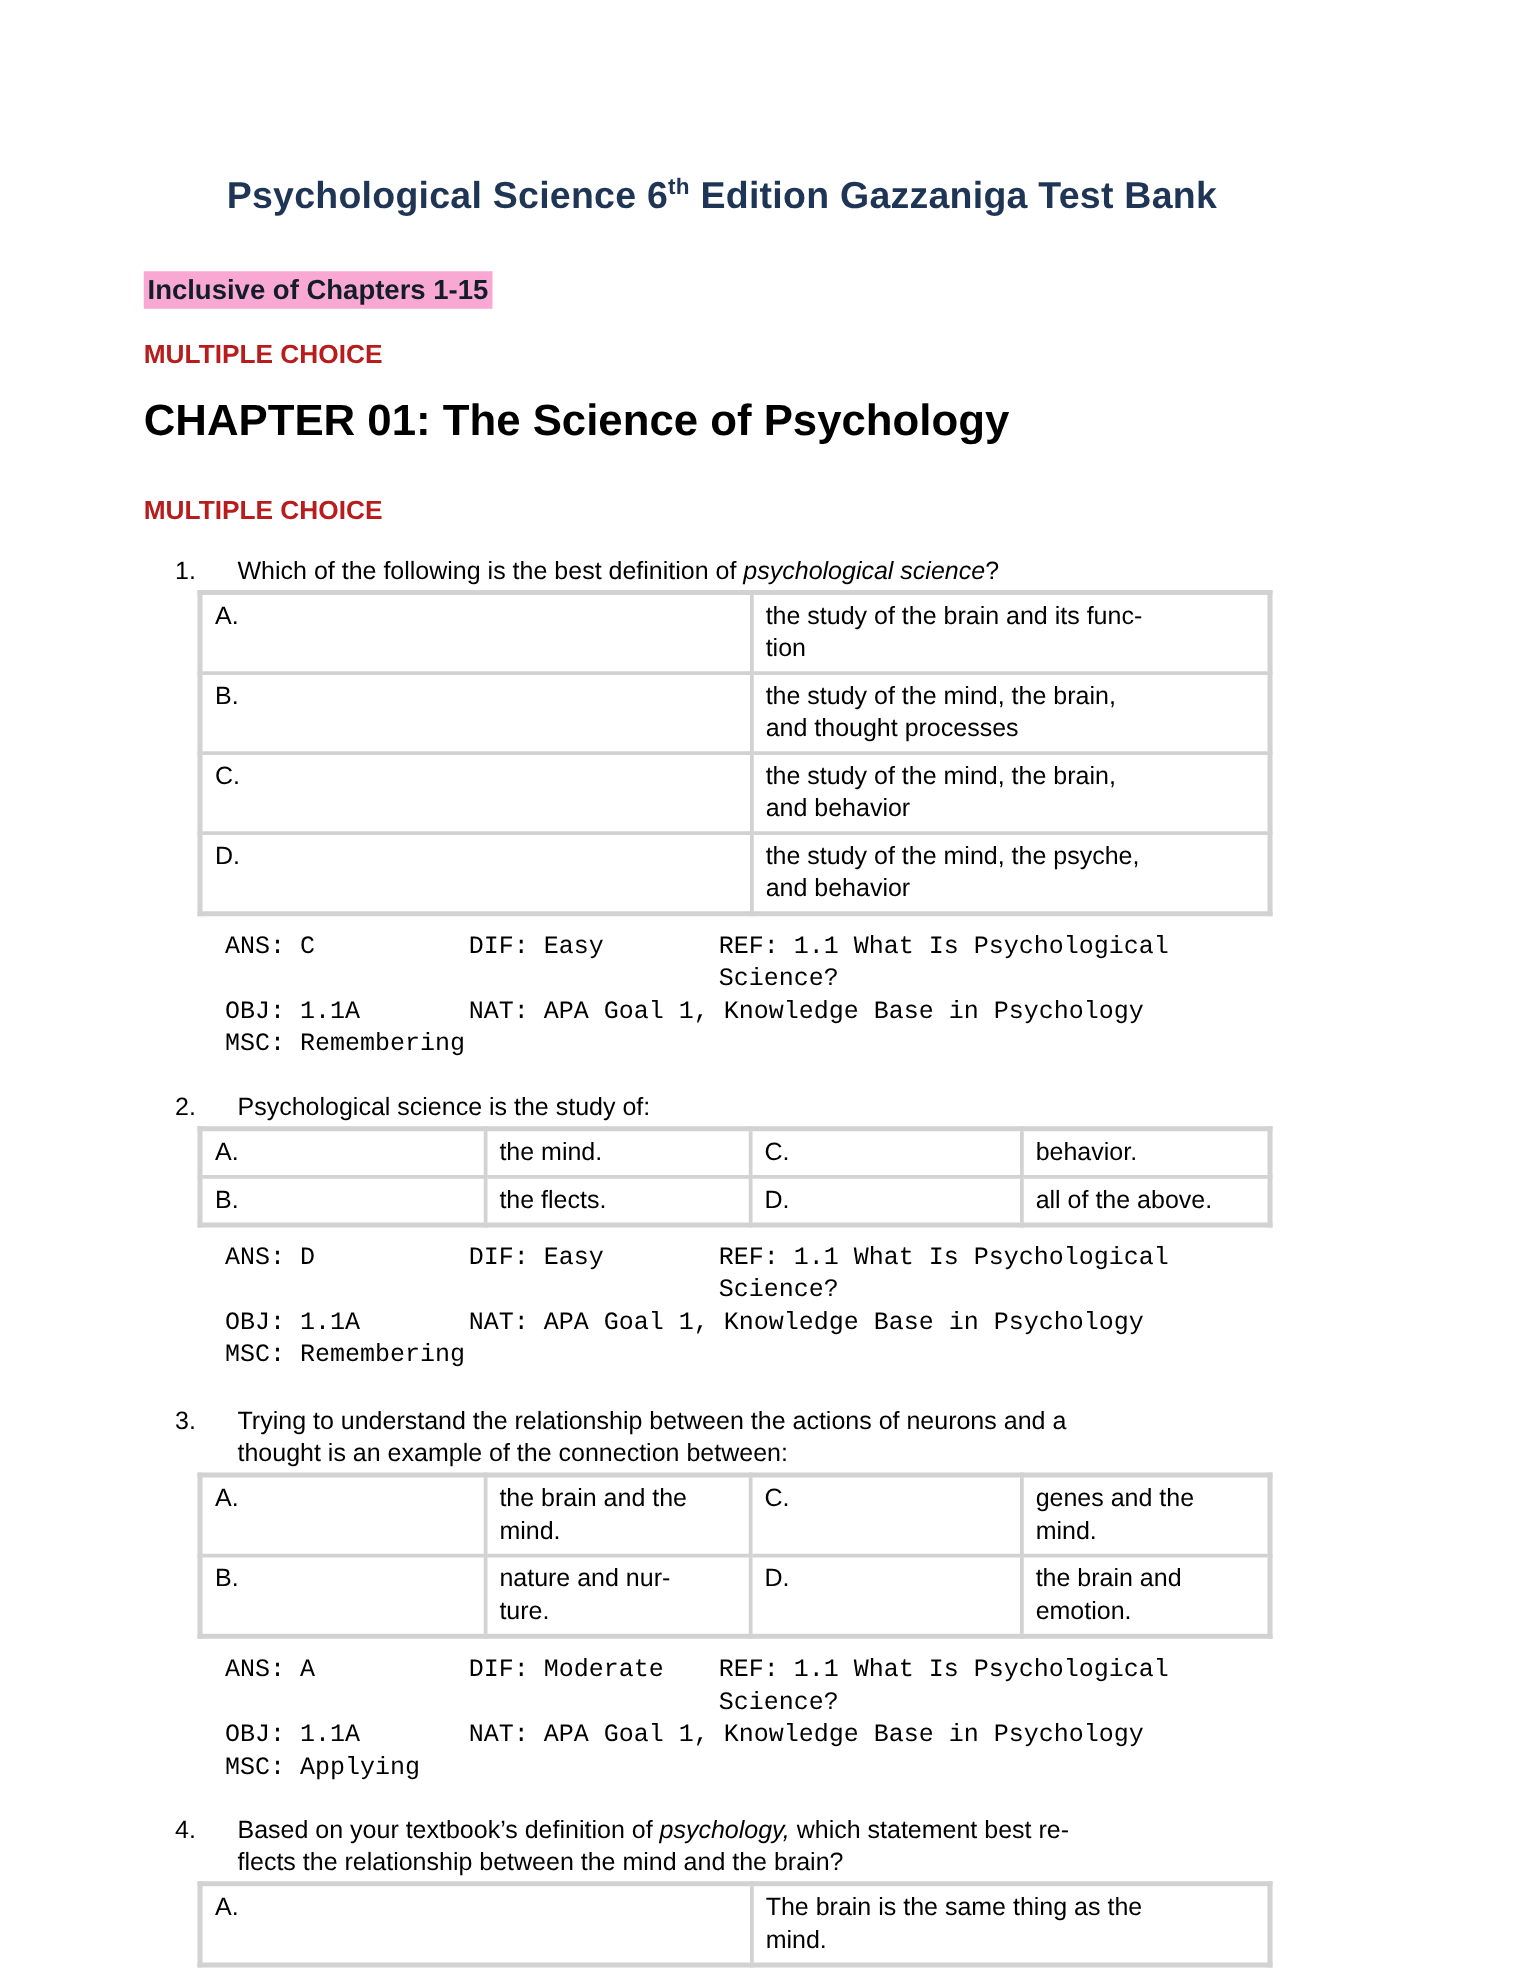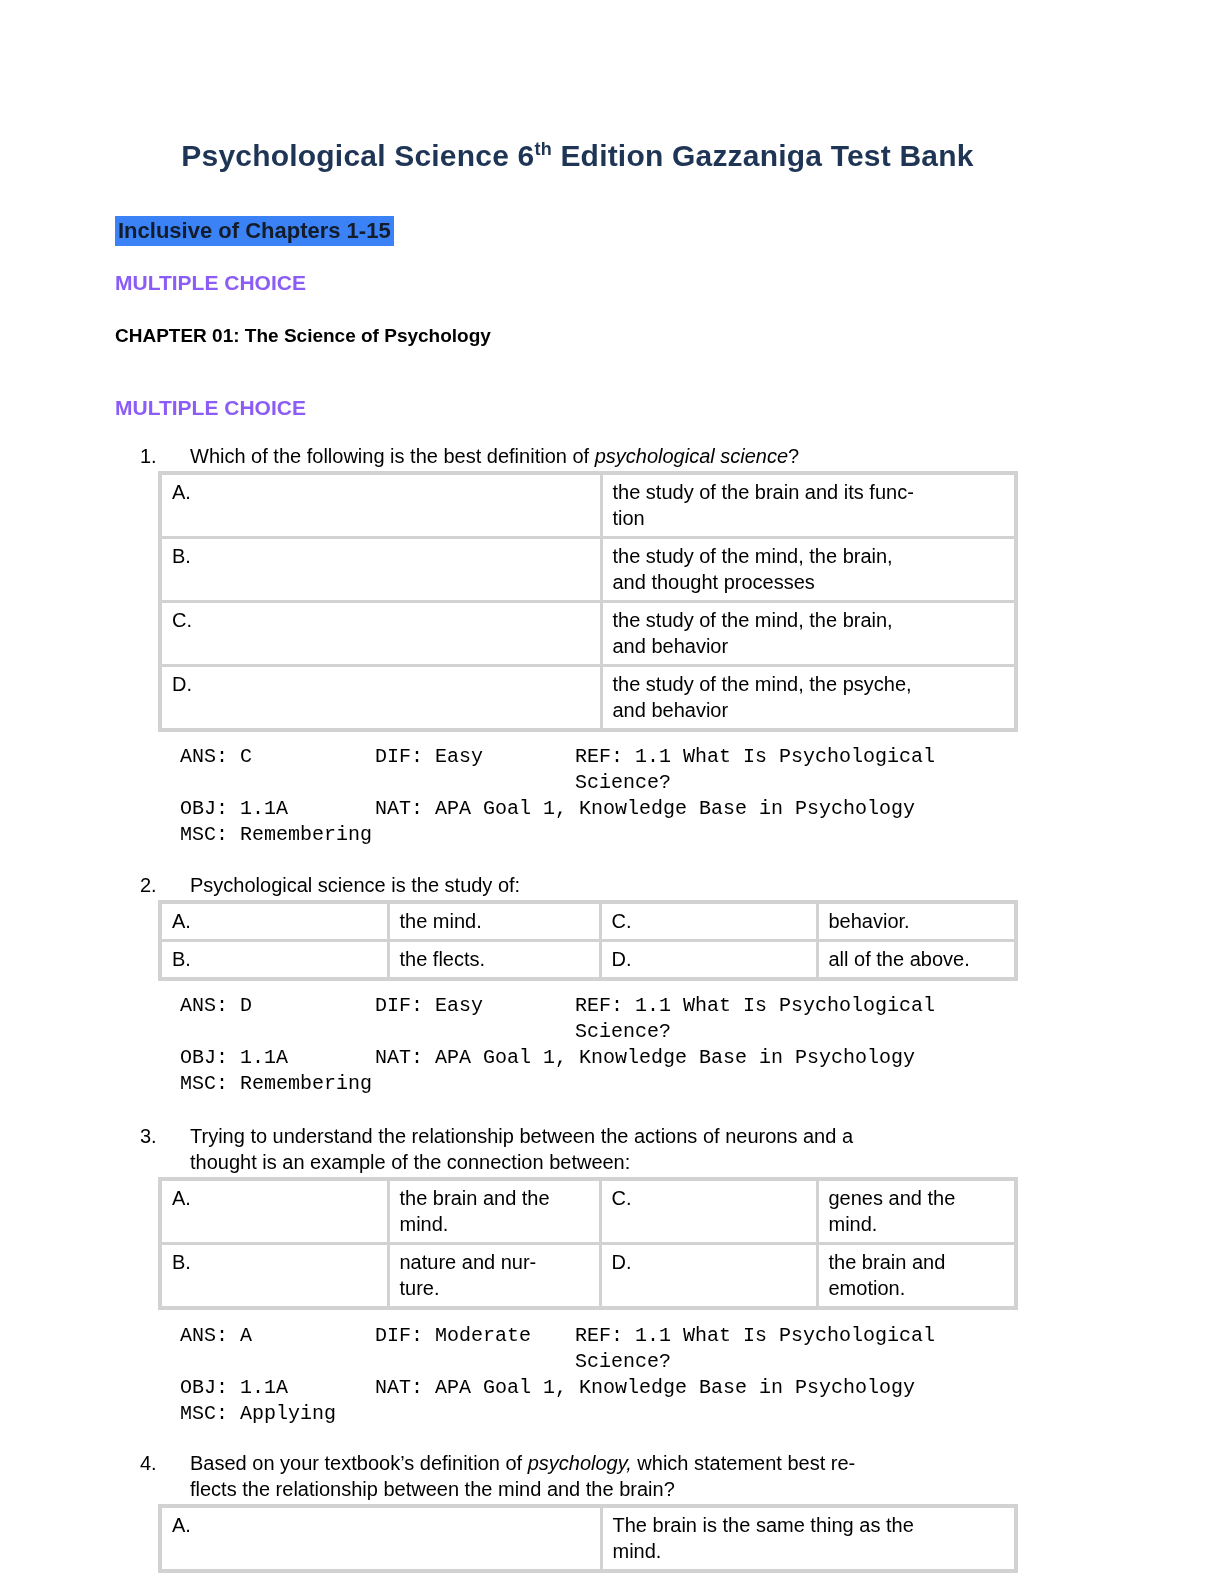--- a/index.html
+++ b/index.html
@@ -23,37 +23,37 @@
     font-size: 30px;
     font-weight: bold;
     color: #1f3555;
     line-height: 38px;
     letter-spacing: 0.2px;
   }
   .doc-title sup { font-size: 18px; }
   .highlight-note {
     display: inline-block;
     margin-top: 41px;
-    background: #3b82f6;
+    background: #f9a8d4;
     color: #131c2b;
     font-size: 22px;
     font-weight: bold;
     line-height: 30px;
     padding: 0 3px;
   }
   .mc-label {
     margin-top: 24px;
     font-size: 21px;
     font-weight: bold;
     line-height: 26px;
-    color: #8b5cf6;
+    color: #b91c1c;
   }
   .chapter-heading {
     margin-top: 23px;
-    font-size: 19px;
+    font-size: 35px;
     font-weight: bold;
     line-height: 33px;
     color: #000;
   }
   .mc-label2 { margin-top: 43px; }
   .q-line {
     display: flex;
     margin-top: 22px;
     font-size: 20px;
     line-height: 26px;

